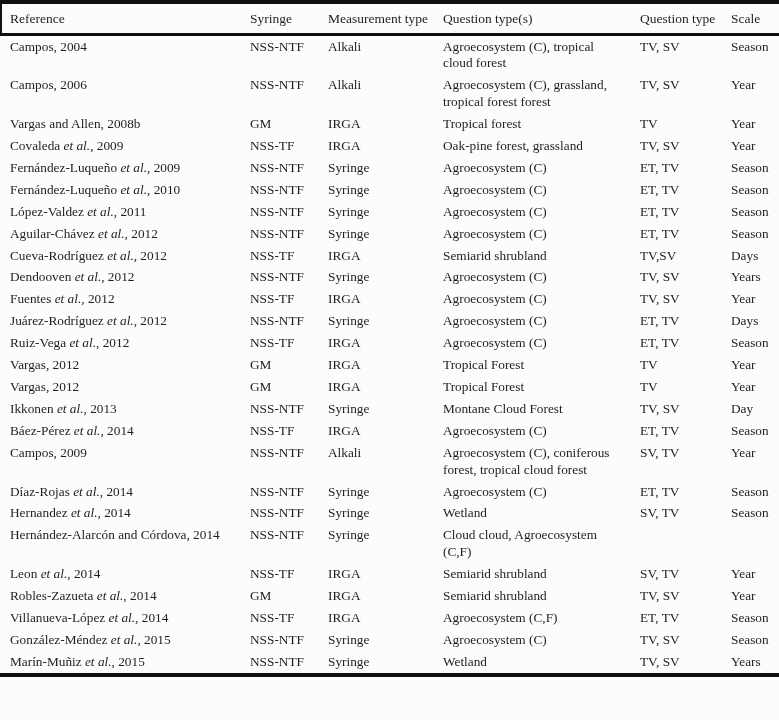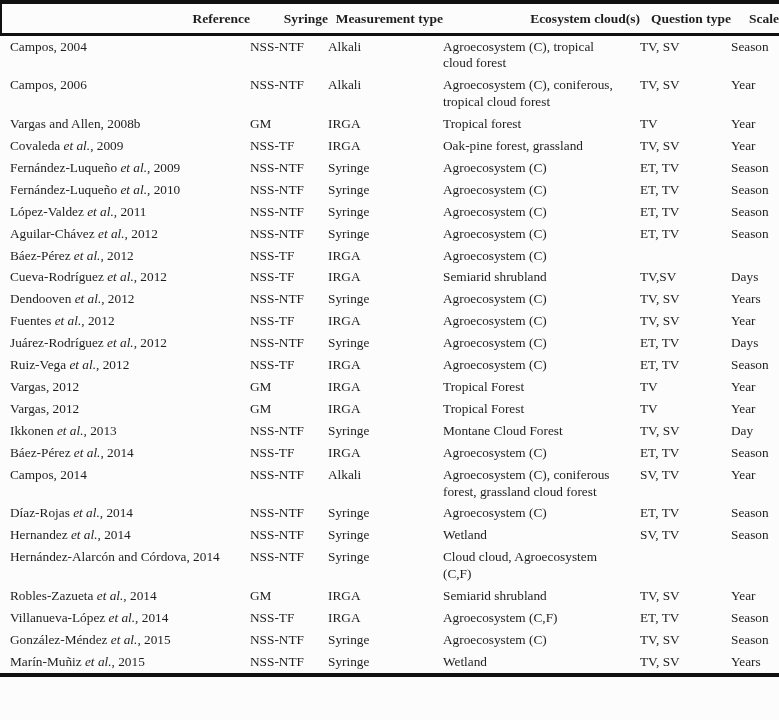--- a/index.html
+++ b/index.html
@@ -21,22 +21,22 @@
     background: #111;
   }
   table.studies {
     width: 779px;
     border-collapse: collapse;
     table-layout: fixed;
     border-top: 4px solid #101010;
     border-bottom: 4px solid #101010;
   }
   thead th {
-    text-align: right;
-    font-weight: bold;
+    text-align: left;
+    font-weight: normal;
     font-size: 13.5px;
     line-height: 16px;
     padding: 7px 0 6px 0;
     border-bottom: 3px solid #101010;
     white-space: nowrap;
     overflow: visible;
   }
   tbody td {
     vertical-align: top;
     font-size: 13.3px;
@@ -59,39 +59,39 @@
       <col style="width:115px">
       <col style="width:197px">
       <col style="width:91px">
       <col style="width:48px">
     </colgroup>
     <thead>
       <tr>
         <th class="c-ref">Reference</th>
         <th>Syringe</th>
         <th>Measurement type</th>
-        <th>Ecosystem cloud(s)</th>
+        <th>Question type(s)</th>
         <th>Question type</th>
         <th>Scale</th>
       </tr>
     </thead>
     <tbody id="rows">
         <tr>
           <td class="c-ref">Campos, 2004</td>
           <td>NSS-NTF</td>
           <td>Alkali</td>
           <td class="c-eco">Agroecosystem (C), tropical cloud forest</td>
           <td>TV, SV</td>
           <td>Season</td>
         </tr>
         <tr>
           <td class="c-ref">Campos, 2006</td>
           <td>NSS-NTF</td>
           <td>Alkali</td>
-          <td class="c-eco">Agroecosystem (C), coniferous, tropical cloud forest</td>
+          <td class="c-eco">Agroecosystem (C), grassland, tropical forest forest</td>
           <td>TV, SV</td>
           <td>Year</td>
         </tr>
         <tr>
           <td class="c-ref">Vargas and Allen, 2008b</td>
           <td>GM</td>
           <td>IRGA</td>
           <td class="c-eco">Tropical forest</td>
           <td>TV</td>
           <td>Year</td>
@@ -128,28 +128,20 @@
           <td>ET, TV</td>
           <td>Season</td>
         </tr>
         <tr>
           <td class="c-ref">Aguilar-Chávez <em>et al.</em>, 2012</td>
           <td>NSS-NTF</td>
           <td>Syringe</td>
           <td class="c-eco">Agroecosystem (C)</td>
           <td>ET, TV</td>
           <td>Season</td>
-        </tr>
-        <tr>
-          <td class="c-ref">Báez-Pérez <em>et al.</em>, 2012</td>
-          <td>NSS-TF</td>
-          <td>IRGA</td>
-          <td class="c-eco">Agroecosystem (C)</td>
-          <td></td>
-          <td></td>
         </tr>
         <tr>
           <td class="c-ref">Cueva-Rodríguez <em>et al.</em>, 2012</td>
           <td>NSS-TF</td>
           <td>IRGA</td>
           <td class="c-eco">Semiarid shrubland</td>
           <td>TV,SV</td>
           <td>Days</td>
         </tr>
         <tr>
@@ -210,24 +202,24 @@
         </tr>
         <tr>
           <td class="c-ref">Báez-Pérez <em>et al.</em>, 2014</td>
           <td>NSS-TF</td>
           <td>IRGA</td>
           <td class="c-eco">Agroecosystem (C)</td>
           <td>ET, TV</td>
           <td>Season</td>
         </tr>
         <tr>
-          <td class="c-ref">Campos, 2014</td>
+          <td class="c-ref">Campos, 2009</td>
           <td>NSS-NTF</td>
           <td>Alkali</td>
-          <td class="c-eco">Agroecosystem (C), coniferous forest, grassland cloud forest</td>
+          <td class="c-eco">Agroecosystem (C), coniferous forest, tropical cloud forest</td>
           <td>SV, TV</td>
           <td>Year</td>
         </tr>
         <tr>
           <td class="c-ref">Díaz-Rojas <em>et al.</em>, 2014</td>
           <td>NSS-NTF</td>
           <td>Syringe</td>
           <td class="c-eco">Agroecosystem (C)</td>
           <td>ET, TV</td>
           <td>Season</td>
@@ -240,20 +232,28 @@
           <td>SV, TV</td>
           <td>Season</td>
         </tr>
         <tr>
           <td class="c-ref">Hernández-Alarcón and Córdova, 2014</td>
           <td>NSS-NTF</td>
           <td>Syringe</td>
           <td class="c-eco">Cloud cloud, Agroecosystem (C,F)</td>
           <td></td>
           <td></td>
+        </tr>
+        <tr>
+          <td class="c-ref">Leon <em>et al.</em>, 2014</td>
+          <td>NSS-TF</td>
+          <td>IRGA</td>
+          <td class="c-eco">Semiarid shrubland</td>
+          <td>SV, TV</td>
+          <td>Year</td>
         </tr>
         <tr>
           <td class="c-ref">Robles-Zazueta <em>et al.</em>, 2014</td>
           <td>GM</td>
           <td>IRGA</td>
           <td class="c-eco">Semiarid shrubland</td>
           <td>TV, SV</td>
           <td>Year</td>
         </tr>
         <tr>

